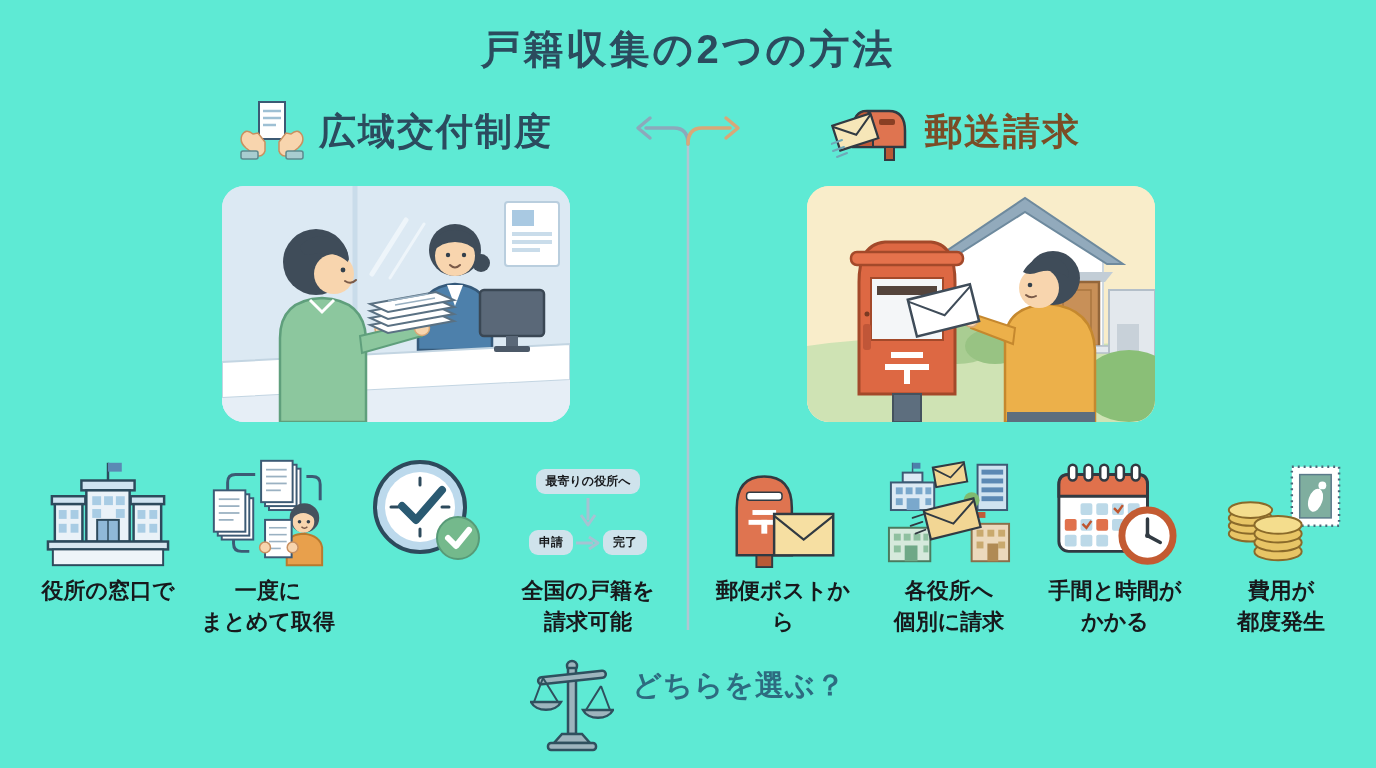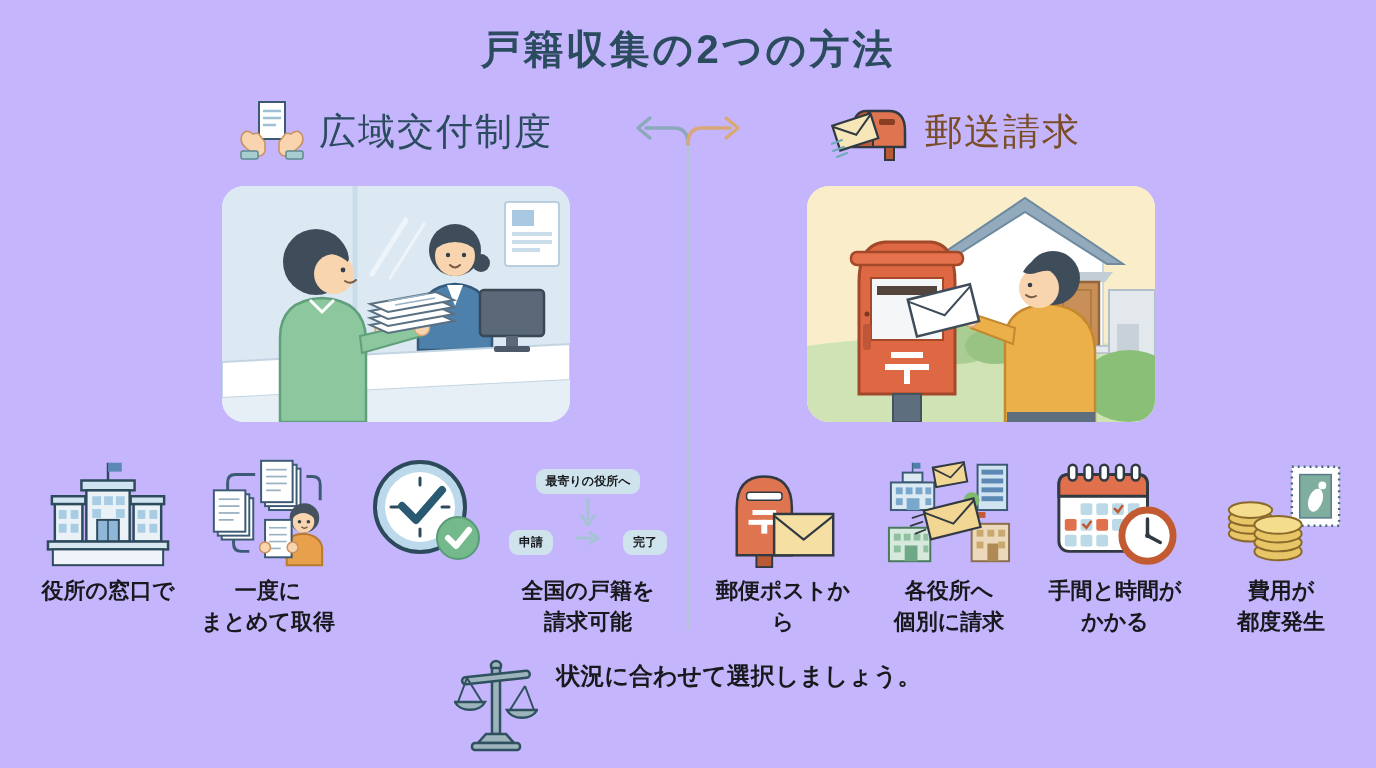--- a/index.html
+++ b/index.html
@@ -1,46 +1,46 @@
 <!DOCTYPE html>
 <html style="--title-text: #2b4b5e; --left-heading-text: #2b4b5e; --right-heading-text: #7a4d26; --feature-label-text: #17191c; --pill-bg: #cfe3ec; --pill-text: #17191c; --divider-line: #b2c6d2; --branch-left-arrow: #8ca9bb; --branch-right-arrow: #d8a878; --footer-heading-text: #2d6b80; --footer-subtitle-text: #17191c; --left-panel-bg: #dce9f3; --right-panel-sky: #f9edca;"><head>
 <meta charset="utf-8">
 <style>
   * { margin:0; padding:0; box-sizing:border-box; }
   html,body { background:#fff; }
-  .canvas { position:relative; width:1376px; height:768px; background:#c4b5fd; overflow:hidden;
+  .canvas { position:relative; width:1376px; height:768px; background:#5eead4; overflow:hidden;
             font-family:"Liberation Sans","DejaVu Sans",sans-serif; }
 
   .title { position:absolute; top:22px; left:0; width:100%; text-align:center;
            font-size:40px; font-weight:800; letter-spacing:3px; color:var(--title-text,#2b4b5e); }
 
   .sec-head { position:absolute; top:100px; height:64px; display:flex; align-items:center;
               justify-content:center; gap:14px; }
   .sec-head.sh-left { left:200px; width:392px; }
   .sec-head.sh-right { left:760px; width:392px; }
-  .sec-title { font-size:37px; font-weight:400; letter-spacing:2px; }
+  .sec-title { font-size:37px; font-weight:700; letter-spacing:2px; }
   .sec-title.teal { color:var(--left-heading-text,#2b4b5e); }
   .sec-title.brown { color:var(--right-heading-text,#7a4d26); }
 
   .panel { position:absolute; top:186px; width:348px; height:236px; border-radius:22px; overflow:hidden; }
   .panel.p-left { left:222px; background:var(--left-panel-bg,#dce9f3); }
   .panel.p-right { left:807px; background:var(--right-panel-sky,#f9edca); }
 
   .branch { position:absolute; left:616px; top:106px; }
 
   .features { position:absolute; top:452px; display:grid; grid-template-columns:repeat(4,1fr); }
   .features.f-left { left:28px; width:640px; }
   .features.f-right { left:708px; width:648px;gap:16px; }
   .feature { display:flex; flex-direction:column; align-items:center; }
   .icon-box { height:120px; display:flex; align-items:center; justify-content:center; }
   .f-label { margin-top:4px; font-size:22px; font-weight:700; line-height:1.4; text-align:center;
              color:var(--feature-label-text,#17191c); white-space:pre-line; }
 
   .flow { height:120px; display:flex; flex-direction:column; align-items:center; justify-content:center; gap:3px; }
-  .flow-row { display:flex; align-items:flex-start; gap:22px; }
+  .flow-row { display:flex; align-items:center; gap:2px; }
   .pill { background:var(--pill-bg,#cfe3ec); color:var(--pill-text,#17191c); font-size:12px;
           font-weight:800; padding:4px 10px; border-radius:9px; white-space:nowrap; }
 
   .footer { position:absolute; top:656px; left:0; width:100%; display:flex; justify-content:center;
             align-items:flex-start; gap:18px; }
   .footer-heading { font-size:29px; font-weight:800; letter-spacing:1px; text-align:center;
                     color:var(--footer-heading-text,#2d6b80); margin-top:10px; }
   .footer-subtitle { margin-top:4px; font-size:24px; font-weight:700;
                      color:var(--footer-subtitle-text,#17191c); }
 </style>
@@ -512,17 +512,17 @@
           <path d="M13 22 L4 46 M13 22 L28 46"></path>
           <path d="M71 30 L56 54 M71 30 L80 54"></path>
         </g>
         <path d="M1 46 A16 12 0 0 0 31 46 Z" fill="#9db4bd" stroke="#2f505e" stroke-width="2.5"></path>
         <path d="M53 54 A16 12 0 0 0 83 54 Z" fill="#9db4bd" stroke="#2f505e" stroke-width="2.5"></path>
         <polygon points="32,78 52,78 60,87 24,87" fill="#9db4bd" stroke="#2f505e" stroke-width="2.5"></polygon>
         <rect x="18" y="87" width="48" height="7" rx="3" fill="#9db4bd" stroke="#2f505e" stroke-width="2.5"></rect>
       </svg>
     </span>
     <div>
-      <div class="footer-subtitle">状況に合わせて選択しましょう。</div>
+      <div class="footer-heading">どちらを選ぶ？</div>
     </div>
   </div>
 
 </div>
 
 </body></html>

